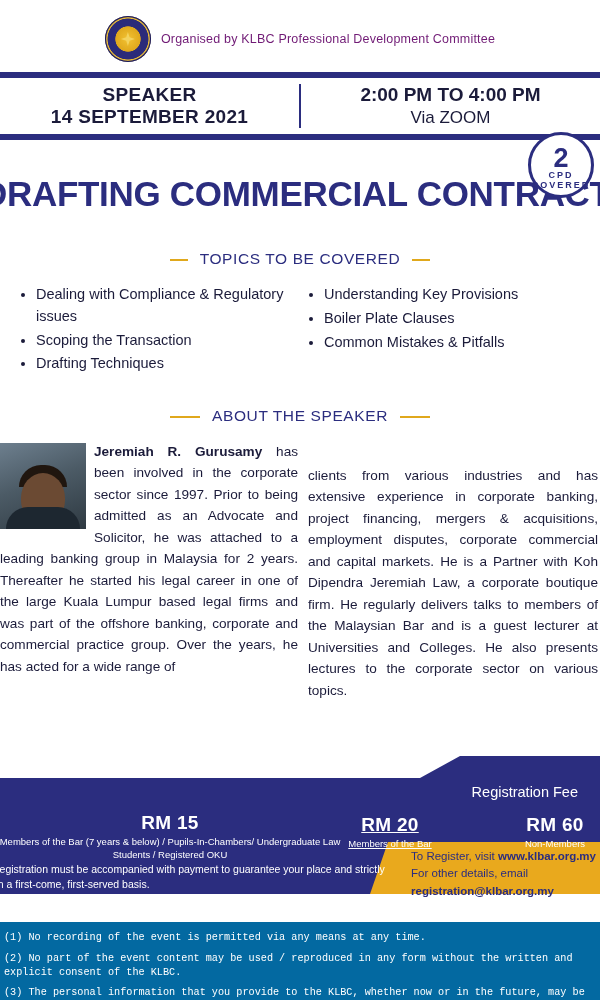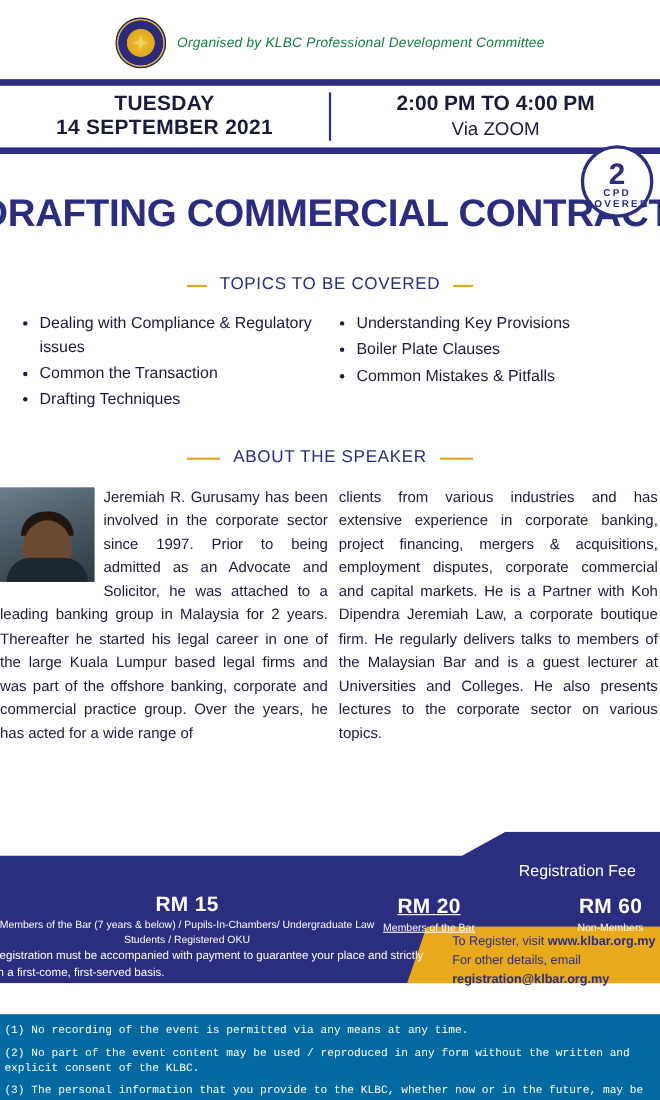--- a/index.html
+++ b/index.html
@@ -36,24 +36,23 @@
     content: "";
     position: absolute;
     left: 50%; top: 50%;
     width: 14px; height: 14px;
     margin: -7px 0 0 -7px;
     background: #f4d35e;
     clip-path: polygon(50% 0%, 62% 38%, 100% 50%, 62% 62%, 50% 100%, 38% 62%, 0% 50%, 38% 38%);
   }
   .org-line {
     font-size: 12.5px;
-    color: #15803d;
+    color: #701a75;
     letter-spacing: .2px;
     white-space: nowrap;
-    font-style: italic;
   }
 
   
   .band {
     position: relative;
     background: #ffffff;
     border-top: 6px solid #2b2d7f;
     border-bottom: 6px solid #2b2d7f;
     height: 68px;
     display: flex;
@@ -182,21 +181,21 @@
   }
 
   
   .speaker {
     margin-top: 16px;
     display: flex;
     gap: 10px;
     padding: 0 2px 0 0;
   }
   .speaker .colL { width: 298px; position: relative; }
-  .speaker .colR { width: 290px; }
+  .speaker .colR { width: 290px; margin-top: 24px; }
   .photo {
     width: 86px; height: 86px;
     float: left;
     margin: 2px 8px 2px 0;
     background: linear-gradient(160deg,#6d7f8e 0%, #4c5b66 45%, #2f3a42 100%);
     position: relative;
     overflow: hidden;
   }
   .photo .face {
     position: absolute;
@@ -221,21 +220,21 @@
     margin-left: -37px;
     border-radius: 30px 30px 0 0;
     background: #1d2730;
   }
   .bio {
     font-size: 13.6px;
     line-height: 1.58;
     text-align: justify;
     color: #1b1b3a;
   }
-  .bio b { font-weight: normal; }
+  .bio b { font-weight: bold; }
 
   
   .fees {
     position: absolute;
     left: 0; right: 0;
     top: 756px;
     height: 138px;
   }
   .fees .navy {
     position: absolute;
@@ -312,21 +311,21 @@
 </head>
 <body>
 
 <div class="header">
   <div class="logo"></div>
   <div class="org-line">Organised by KLBC Professional Development Committee</div>
 </div>
 
 <div class="band">
   <div class="col">
-    <div class="big">TUESDAY</div>
+    <div class="big">SPEAKER</div>
     <div class="big">14 SEPTEMBER 2021</div>
   </div>
   <div class="divider"></div>
   <div class="col">
     <div class="big2">2:00 PM TO 4:00 PM</div>
     <div class="sub">Via ZOOM</div>
   </div>
 </div>
 
 <div class="cpd">
@@ -338,21 +337,21 @@
   <div class="title">DRAFTING COMMERCIAL CONTRACTS 101</div>
 </div>
 
 <div class="sec-head">
   <div class="rule"></div>
   <span class="txt">TOPICS TO BE COVERED</span>
 </div>
 <div class="topics">
   <ul class="left">
     <li>Dealing with Compliance &amp; Regulatory issues</li>
-    <li>Common the Transaction</li>
+    <li>Scoping the Transaction</li>
     <li>Drafting Techniques</li>
   </ul>
   <ul class="right">
     <li>Understanding Key Provisions</li>
     <li>Boiler Plate Clauses</li>
     <li>Common Mistakes &amp; Pitfalls</li>
   </ul>
 </div>
 
 <div class="sec-head gold" style="margin-top:30px;">

